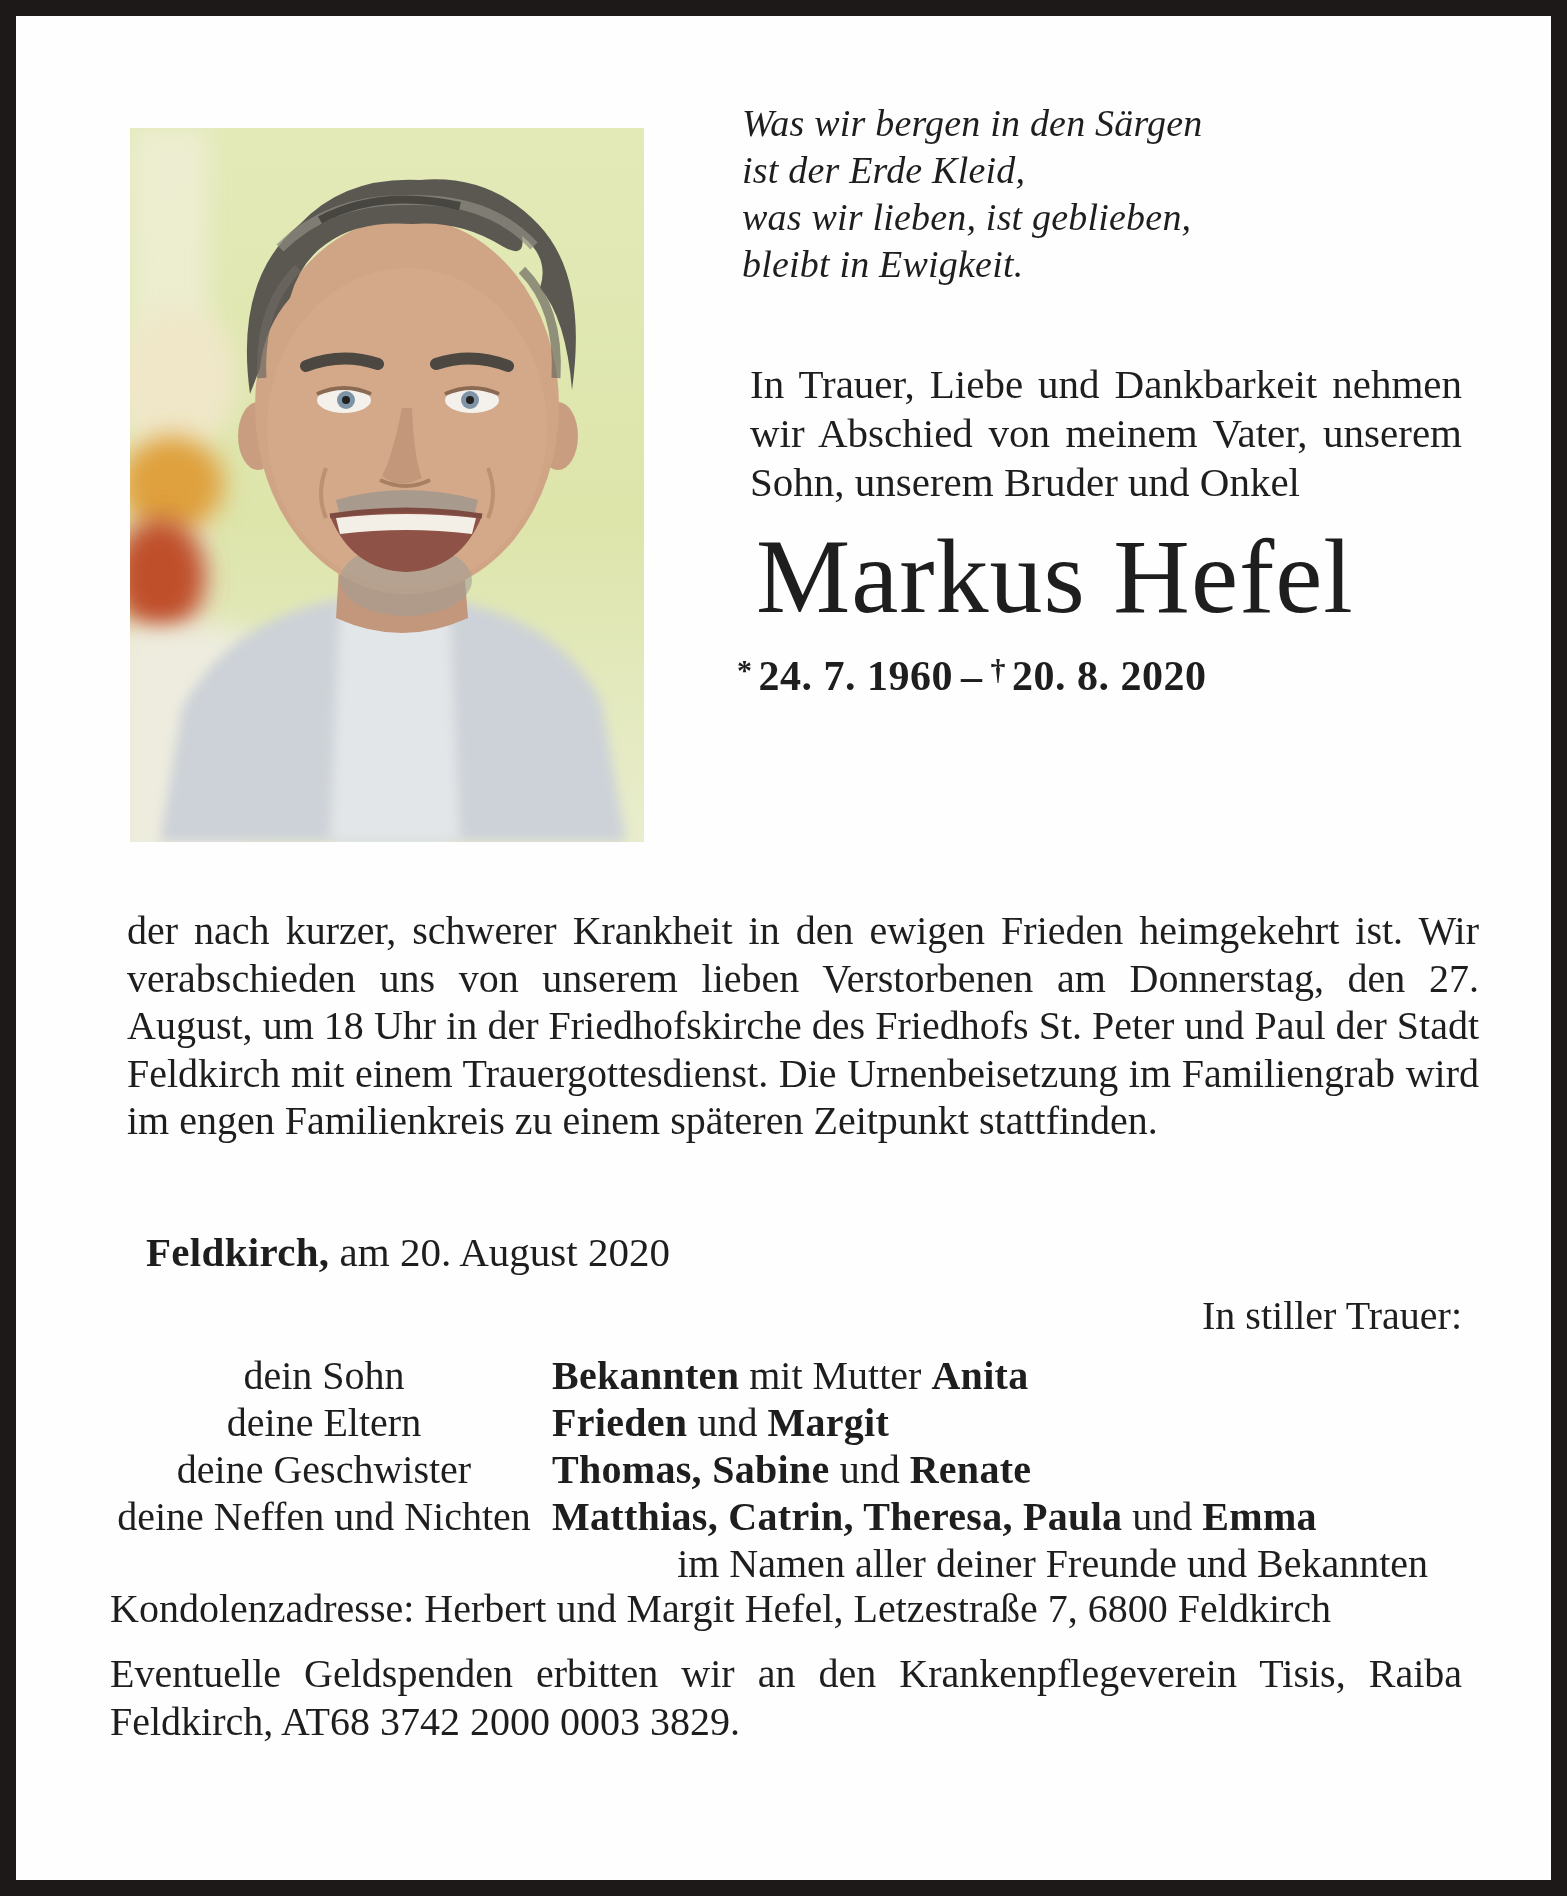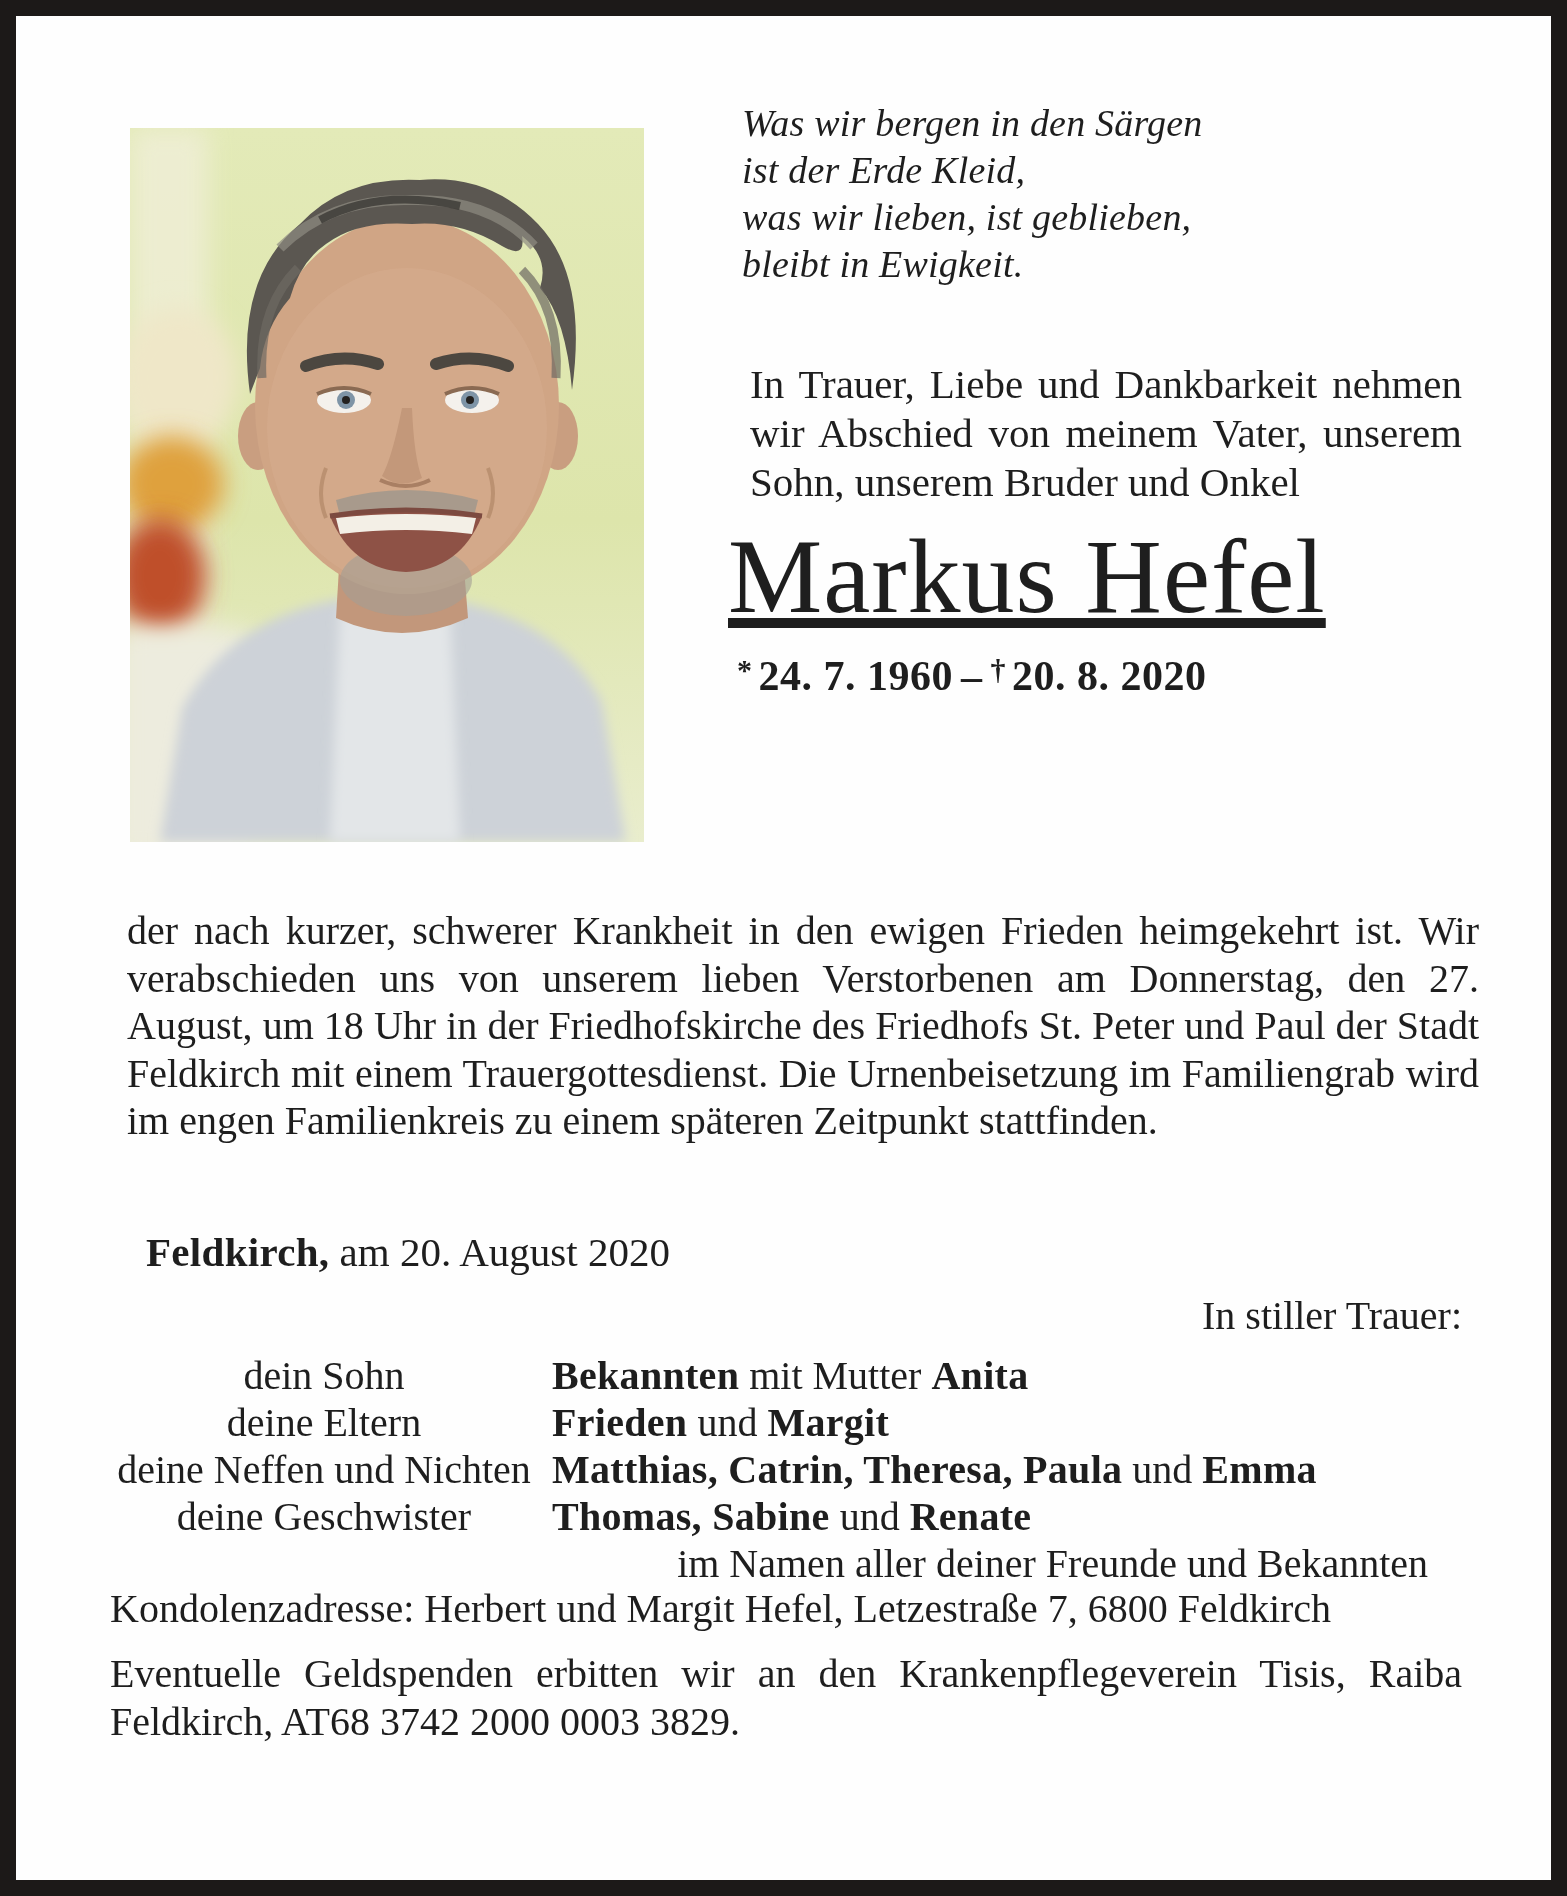--- a/index.html
+++ b/index.html
@@ -30,22 +30,22 @@
     left:742px;top:100px;width:700px;
     font-style:italic;font-size:38px;line-height:47px;
     letter-spacing:.2px;
   }
   .intro{
     left:750px;top:360px;width:712px;
     font-size:41px;line-height:49px;text-align:justify;
     hyphens:auto;-webkit-hyphens:auto;
   }
   .name{
-    left:728px;top:520px;width:740px;
-    font-size:106px;line-height:1.08;letter-spacing:1px;white-space:nowrap;text-decoration:underline;
+    left:756px;top:520px;width:740px;
+    font-size:106px;line-height:1.08;letter-spacing:1px;white-space:nowrap;
   }
   .dates{
     left:737px;top:652px;font-size:42px;font-weight:bold;
     letter-spacing:.5px;white-space:nowrap;
   }
   .dates .sym{
     display:inline-block;font-size:30px;vertical-align:10px;
     margin-right:6px;font-weight:bold;
   }
   .dates .sep{padding:0 8px;}
@@ -180,26 +180,26 @@
   <div id="mourning-rows">
       <div class="m-row">
         <div class="m-label">dein Sohn</div>
         <div class="m-names"><b>Bekannten</b><span> mit Mutter </span><b>Anita</b></div>
       </div>
       <div class="m-row">
         <div class="m-label">deine Eltern</div>
         <div class="m-names"><b>Frieden</b><span> und </span><b>Margit</b></div>
       </div>
       <div class="m-row">
+        <div class="m-label">deine Geschwister</div>
+        <div class="m-names"><b>Thomas, Sabine</b><span> und </span><b>Renate</b></div>
+      </div>
+      <div class="m-row">
         <div class="m-label">deine Neffen und Nichten</div>
         <div class="m-names"><b>Matthias, Catrin, Theresa, Paula</b><span> und </span><b>Emma</b></div>
       </div>
-      <div class="m-row">
-        <div class="m-label">deine Geschwister</div>
-        <div class="m-names"><b>Thomas, Sabine</b><span> und </span><b>Renate</b></div>
-      </div>
     </div>
   <div class="m-closing">im Namen aller deiner Freunde und Bekannten</div>
 </div>
 
 <div class="abs condolence">Kondolenzadresse: Herbert und Margit Hefel, Letzestraße 7, 6800 Feldkirch</div>
 
 <div class="abs donation">Eventuelle Geldspenden erbitten wir an den Krankenpflegeverein Tisis, Raiba Feldkirch, AT68 3742 2000 0003 3829.</div>
 
 </body></html>

